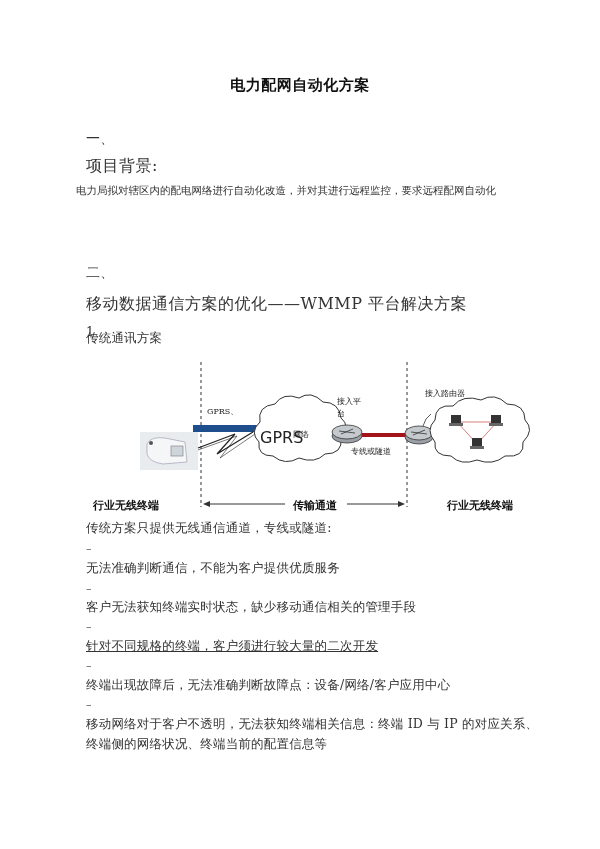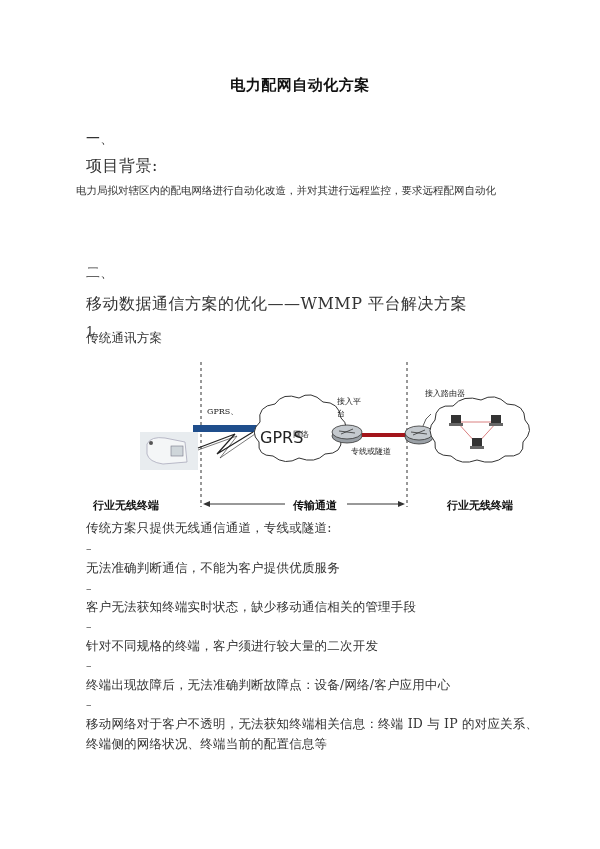--- a/index.html
+++ b/index.html
@@ -105,20 +105,20 @@
 
 <div class="abs para" style="left:86px; top:520px;">传统方案只提供无线通信通道，专线或隧道:</div>
 
 <div class="abs dash" style="left:86px; top:542px;">–</div>
 <div class="abs para" style="left:86px; top:560px;">无法准确判断通信，不能为客户提供优质服务</div>
 
 <div class="abs dash" style="left:86px; top:582px;">–</div>
 <div class="abs para" style="left:86px; top:599px;">客户无法获知终端实时状态，缺少移动通信相关的管理手段</div>
 
 <div class="abs dash" style="left:86px; top:620px;">–</div>
-<div class="abs para" style="left:86px; top:638px;">针对不同规格的终端，客户须进行较大量的二次开发</div>
+<div class="abs para" style="left:86px; top:638px;text-decoration:underline;">针对不同规格的终端，客户须进行较大量的二次开发</div>
 
 <div class="abs dash" style="left:86px; top:659px;">–</div>
 <div class="abs para" style="left:86px; top:677px;">终端出现故障后，无法准确判断故障点：设备/网络/客户应用中心</div>
 
 <div class="abs dash" style="left:86px; top:698px;">–</div>
 <div class="abs para" style="left:86px; top:716px;">移动网络对于客户不透明，无法获知终端相关信息：终端 ID 与 IP 的对应关系、</div>
 <div class="abs para" style="left:86px; top:736px;">终端侧的网络状况、终端当前的配置信息等</div>
 
 </body></html>

